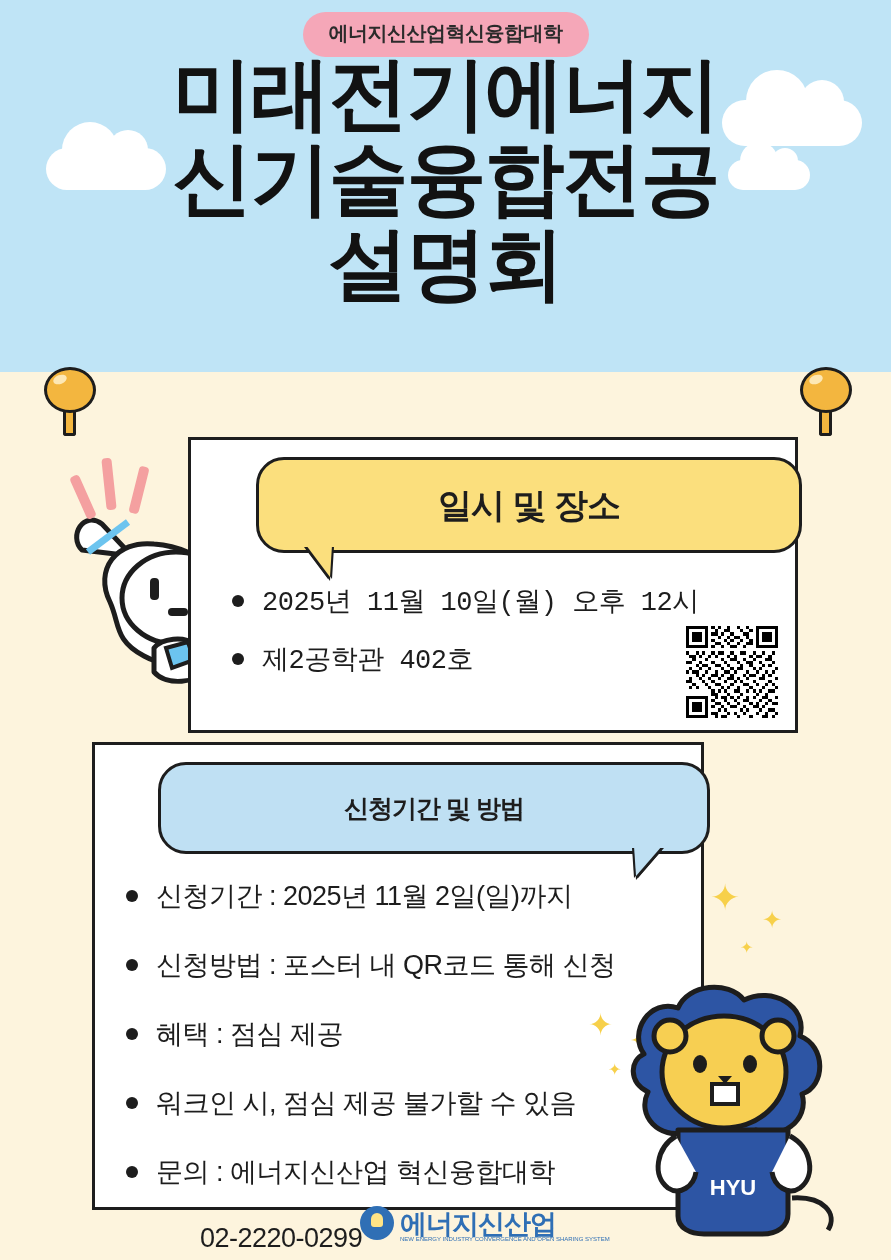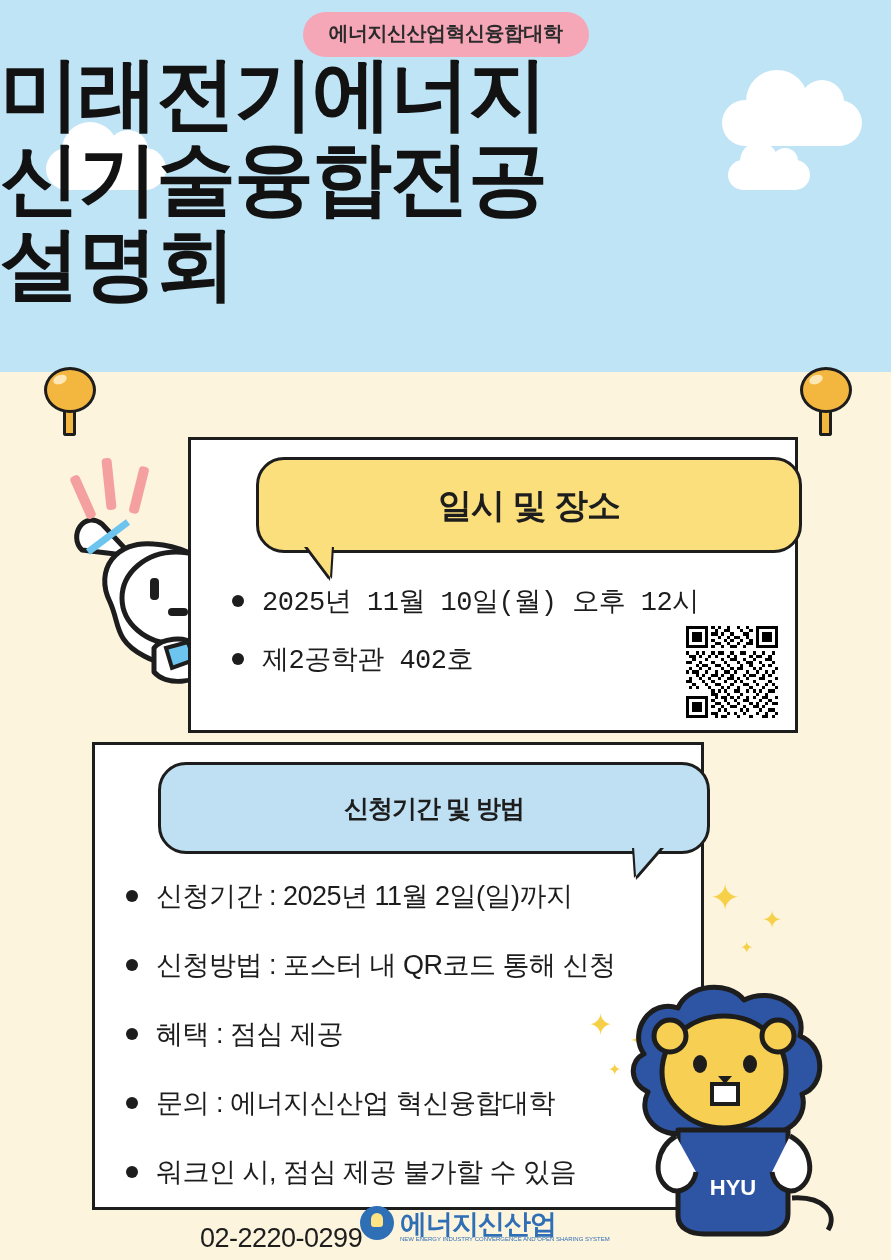--- a/index.html
+++ b/index.html
@@ -82,20 +82,21 @@
     font-weight: bold;
     letter-spacing: -0.5px;
     white-space: nowrap;
     z-index: 5;
   }
 
   .title {
     position: absolute;
     left: 0; top: 52px;
     width: 891px;
+    text-align: center;
     color: #121212;
     font-weight: bold;
     font-size: 80px;
     line-height: 1.06;
     letter-spacing: -2px;
     z-index: 4;
   }
   .title-line { display: block; }
 
   
@@ -596,22 +597,22 @@
   <div class="card card-2"></div>
   <div class="bubble bubble-blue">신청기간 및 방법</div>
   <div class="bubble bubble-blue" style="background:transparent;border:none;left:122px;top:762px;width:546px;height:86px;">
     <span class="tail"></span>
   </div>
 
   <ul class="bullets bullets-2">
     <li><span class="dot"></span><span>신청기간 : 2025년 11월 2일(일)까지</span></li>
     <li><span class="dot"></span><span>신청방법 : 포스터 내 QR코드 통해 신청</span></li>
     <li><span class="dot"></span><span>혜택 : 점심 제공</span></li>
+    <li><span class="dot"></span><span>워크인 시, 점심 제공 불가할 수 있음</span></li>
     <li><span class="dot"></span><span>문의 : 에너지신산업 혁신융합대학</span></li>
-    <li><span class="dot"></span><span>워크인 시, 점심 제공 불가할 수 있음</span></li>
     <li style="list-style:none;padding-left:78px;">02-2220-0299</li>
   </ul>
 
   <span class="sparkle s1">✦</span>
   <span class="sparkle s2">✦</span>
   <span class="sparkle s3">✦</span>
   <span class="sparkle s4">✦</span>
   <span class="sparkle s5">✦</span>
   <span class="sparkle s6">✦</span>
 

